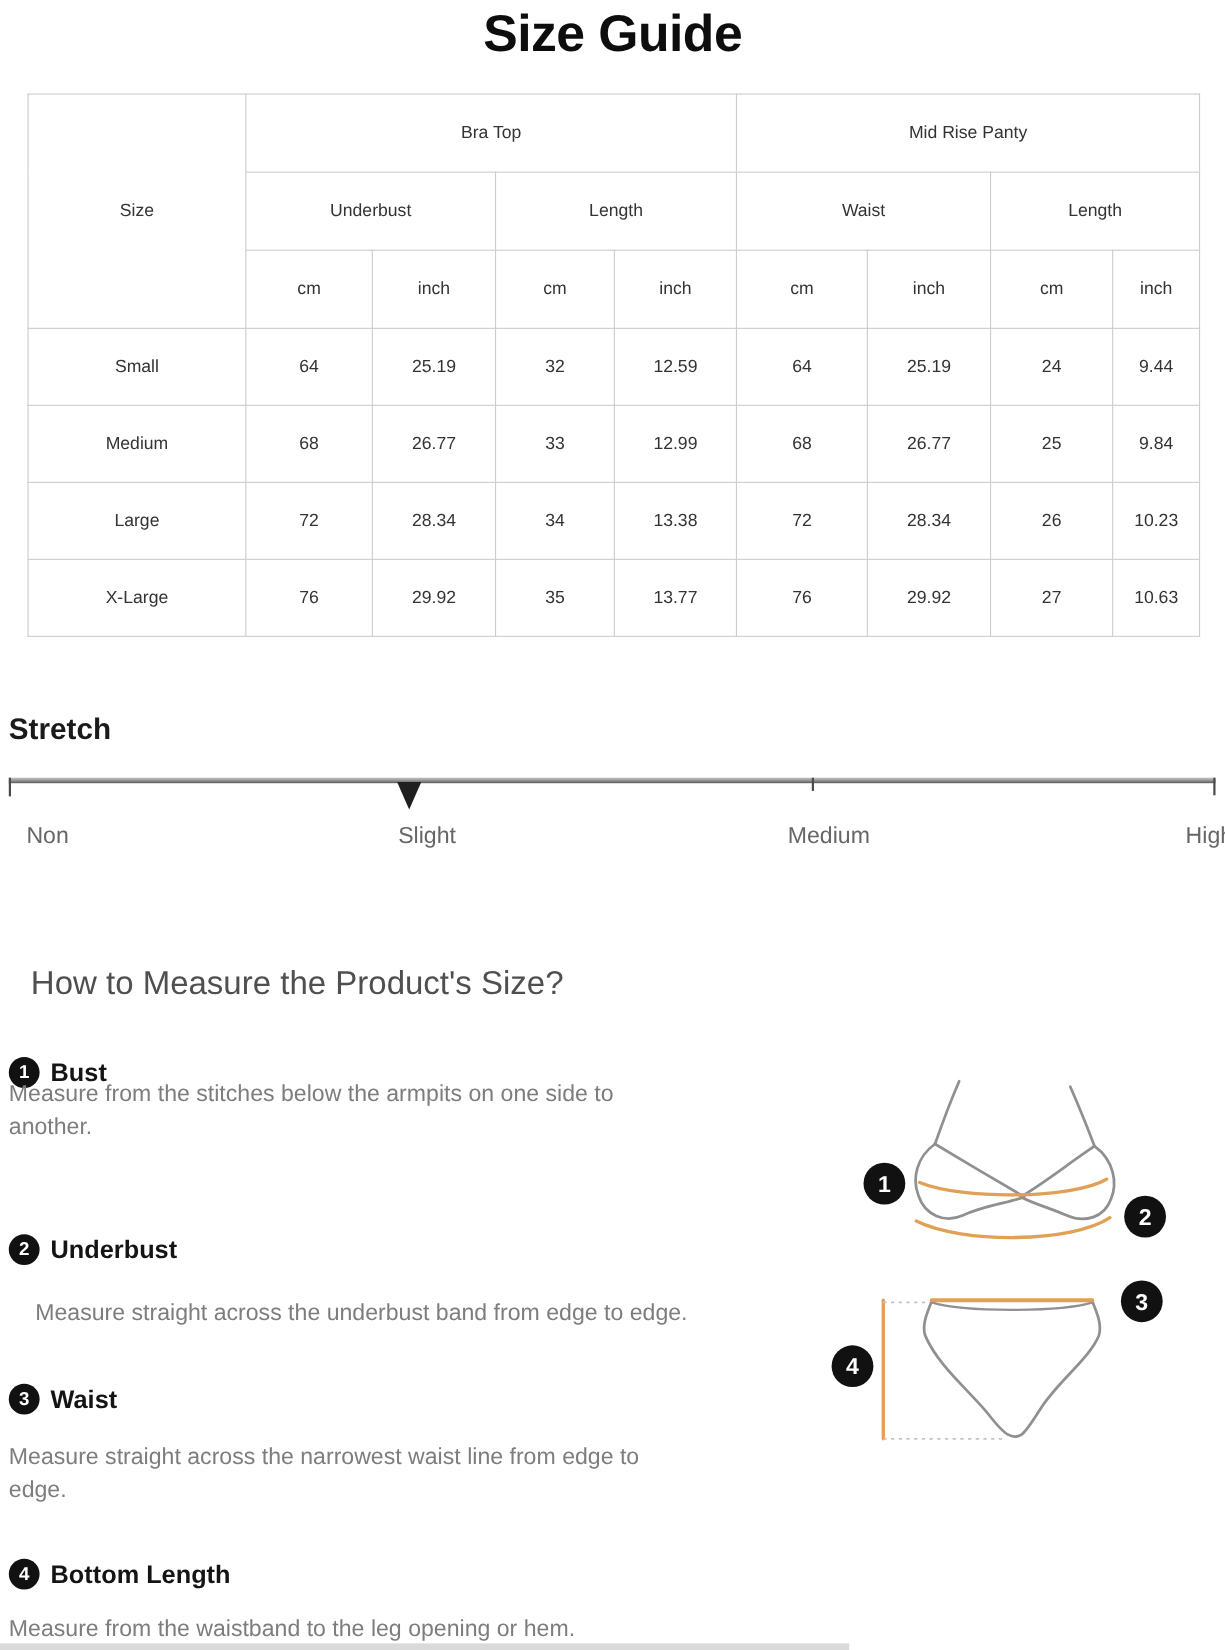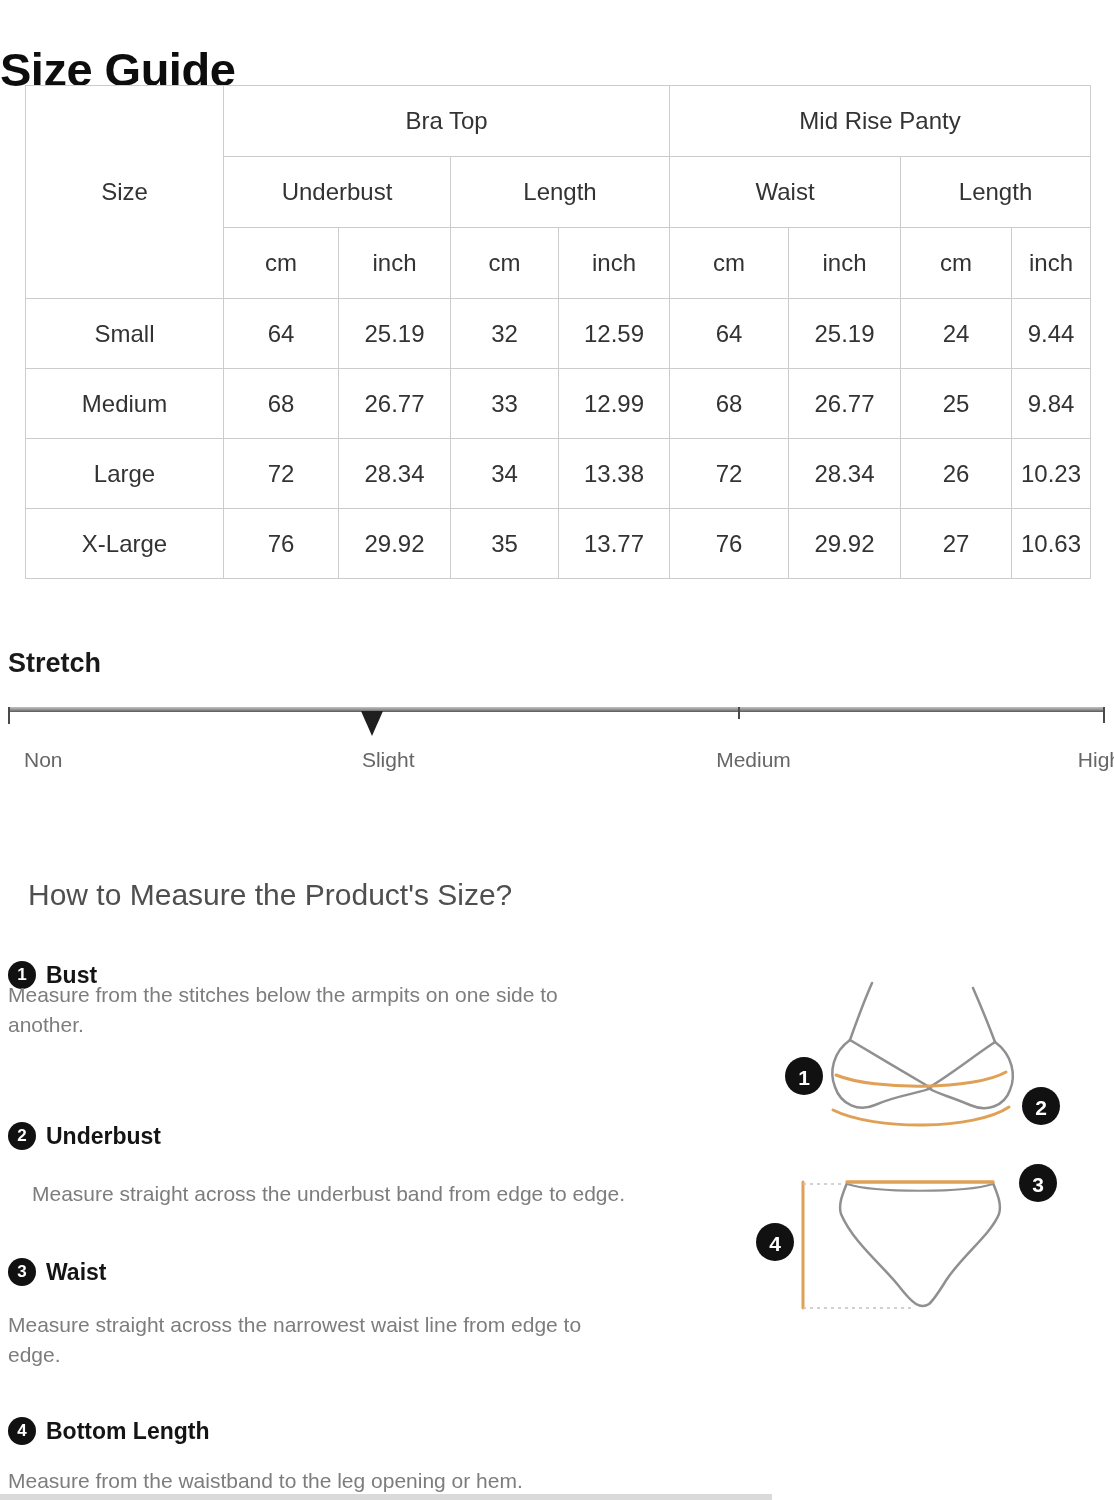--- a/index.html
+++ b/index.html
@@ -6,30 +6,30 @@
   body {
     width:1114px; height:1500px; position:relative;
     background:#ffffff;
     font-family:"Liberation Sans", sans-serif;
     overflow:hidden;
   }
 
   
   .page-title {
     position:absolute; top:0; left:0; width:100%;
-    text-align:left; font-size:47px; font-weight:700; color:#0d0d0d;
-    letter-spacing:-0.5px; line-height:60px;margin-top:40px;
+    text-align:center; font-size:47px; font-weight:700; color:#0d0d0d;
+    letter-spacing:-0.5px; line-height:60px;
   }
 
   
   .size-table-wrap { position:absolute; top:85px; left:25px; }
   table.size-table { border-collapse:collapse; table-layout:fixed; width:1065px; }
   table.size-table td, table.size-table th {
     border:1px solid #cccccc; text-align:center; vertical-align:middle;
-    font-size:24px; font-weight:400; color:#333333; padding:0; background:#fff;
+    font-size:16px; font-weight:400; color:#333333; padding:0; background:#fff;
   }
   tr.hrow { height:71px; }
   tr.drow { height:70px; }
 
   
   .stretch-section { position:absolute; top:648px; left:8px; width:1097px; height:140px; }
   .stretch-title { position:absolute; top:0; left:0; font-size:27px; font-weight:700; color:#1a1a1a; }
   .stretch-bar {
     position:absolute; top:59px; left:0; width:100%; height:5px;
     background:linear-gradient(to bottom,#c3c3c3 0%, #9a9a9a 45%, #585858 100%);

